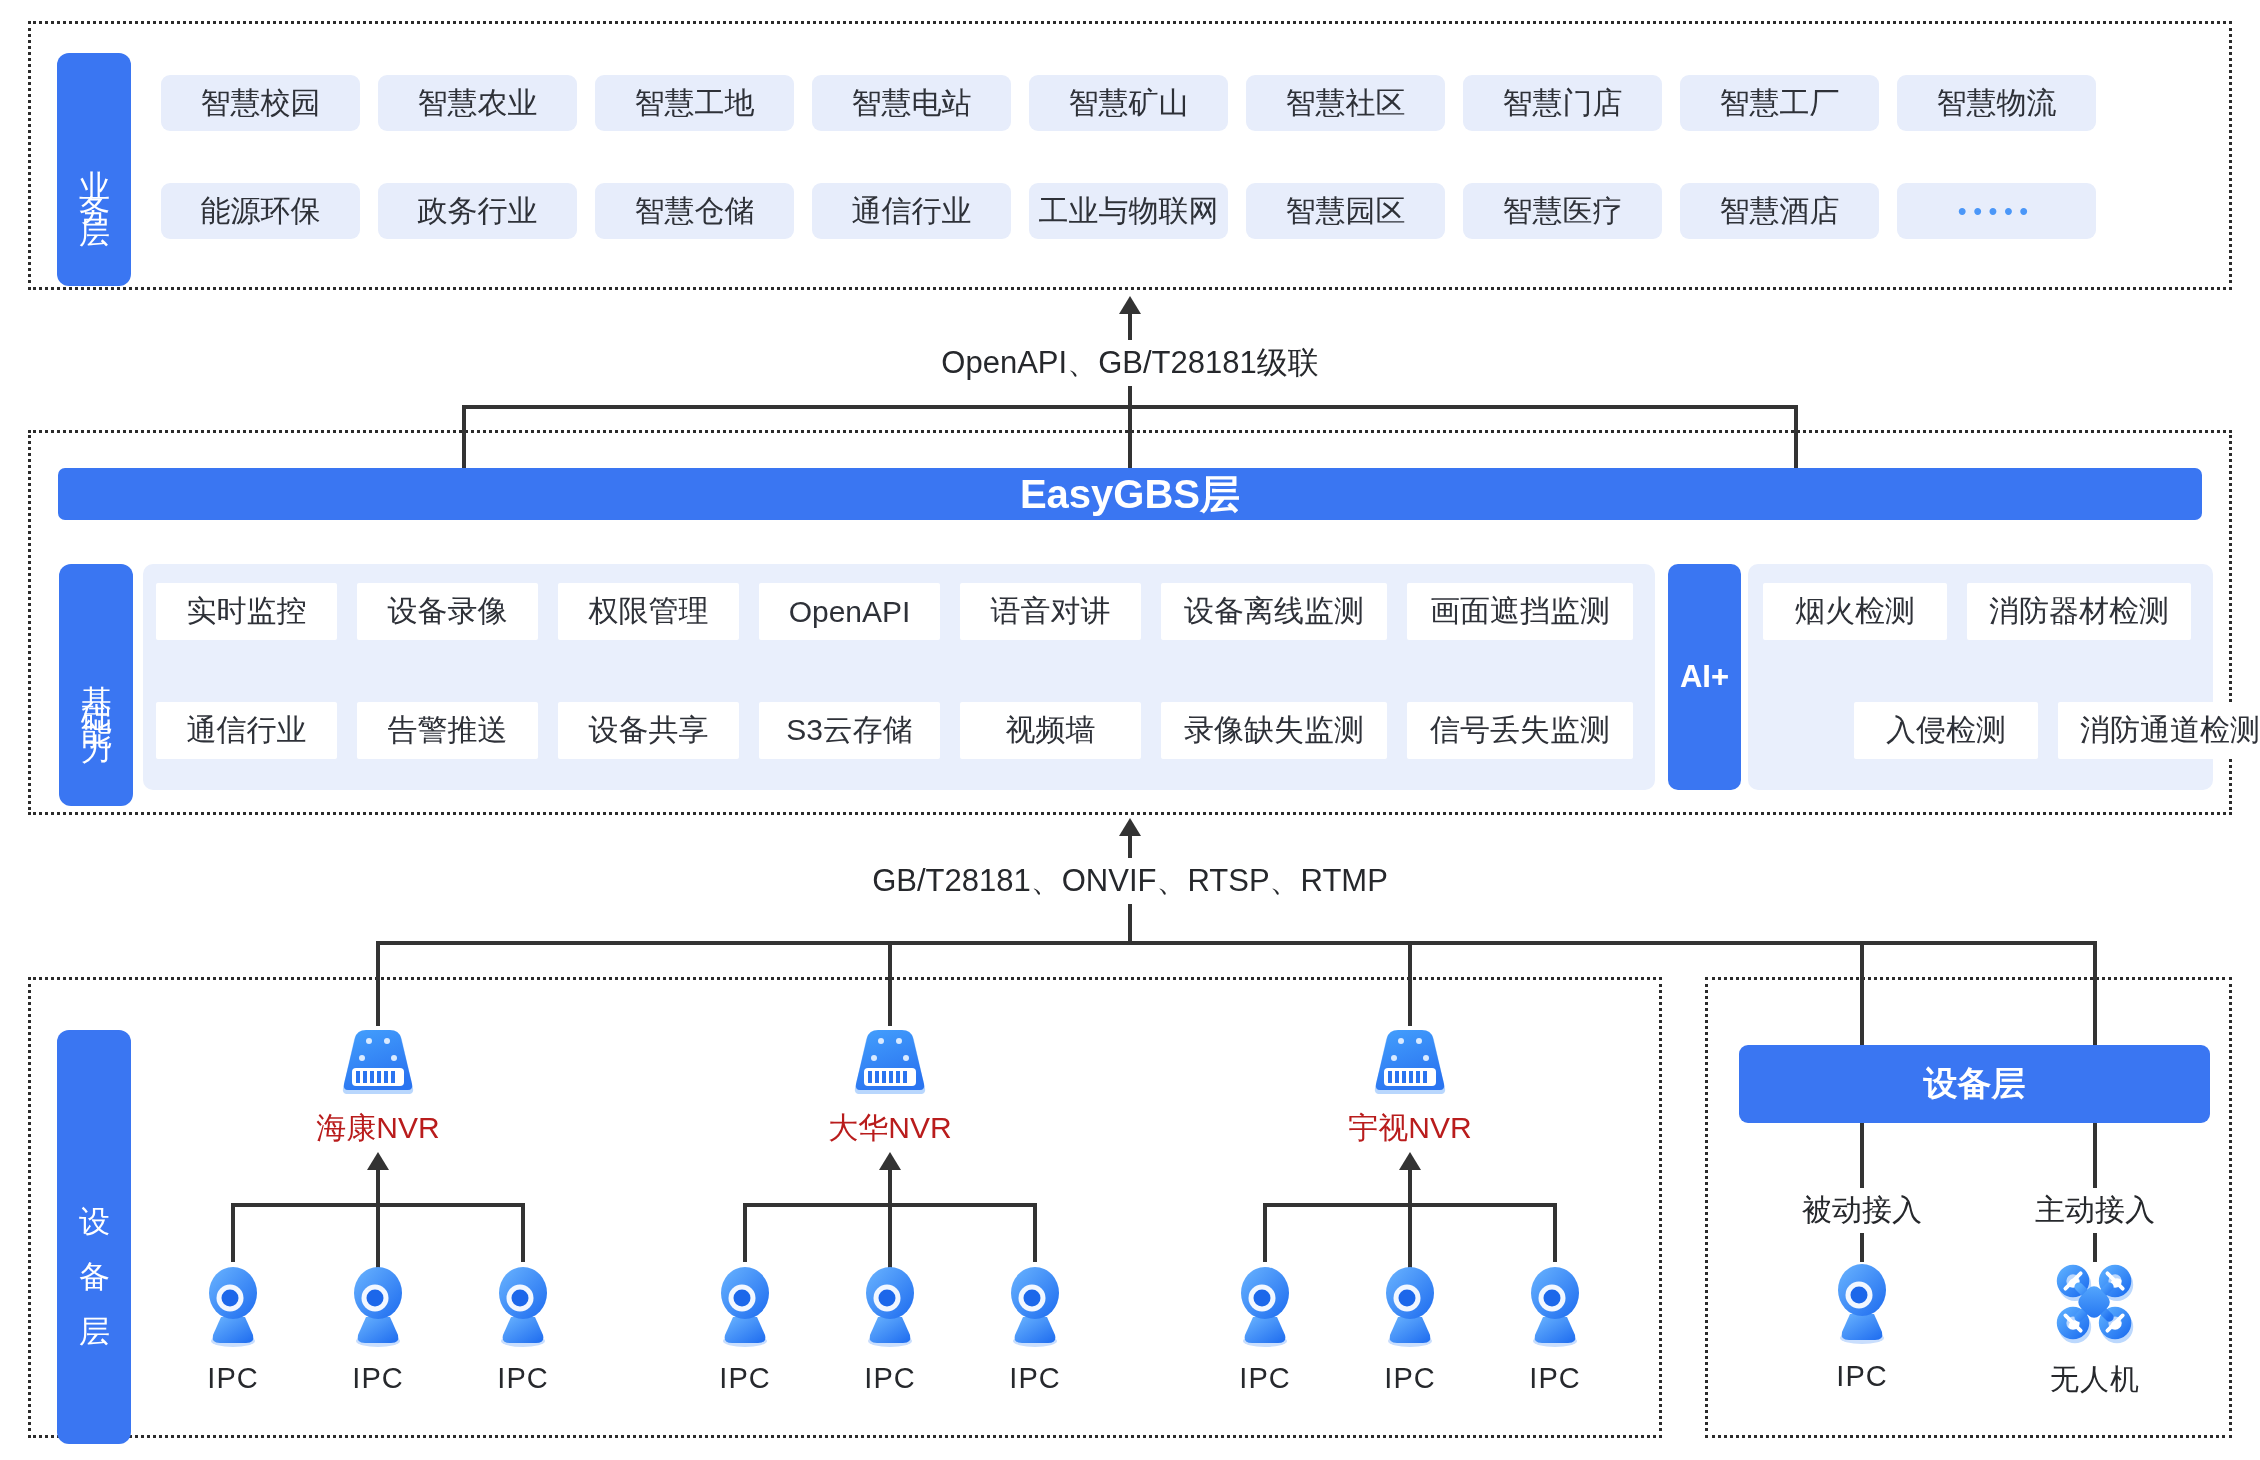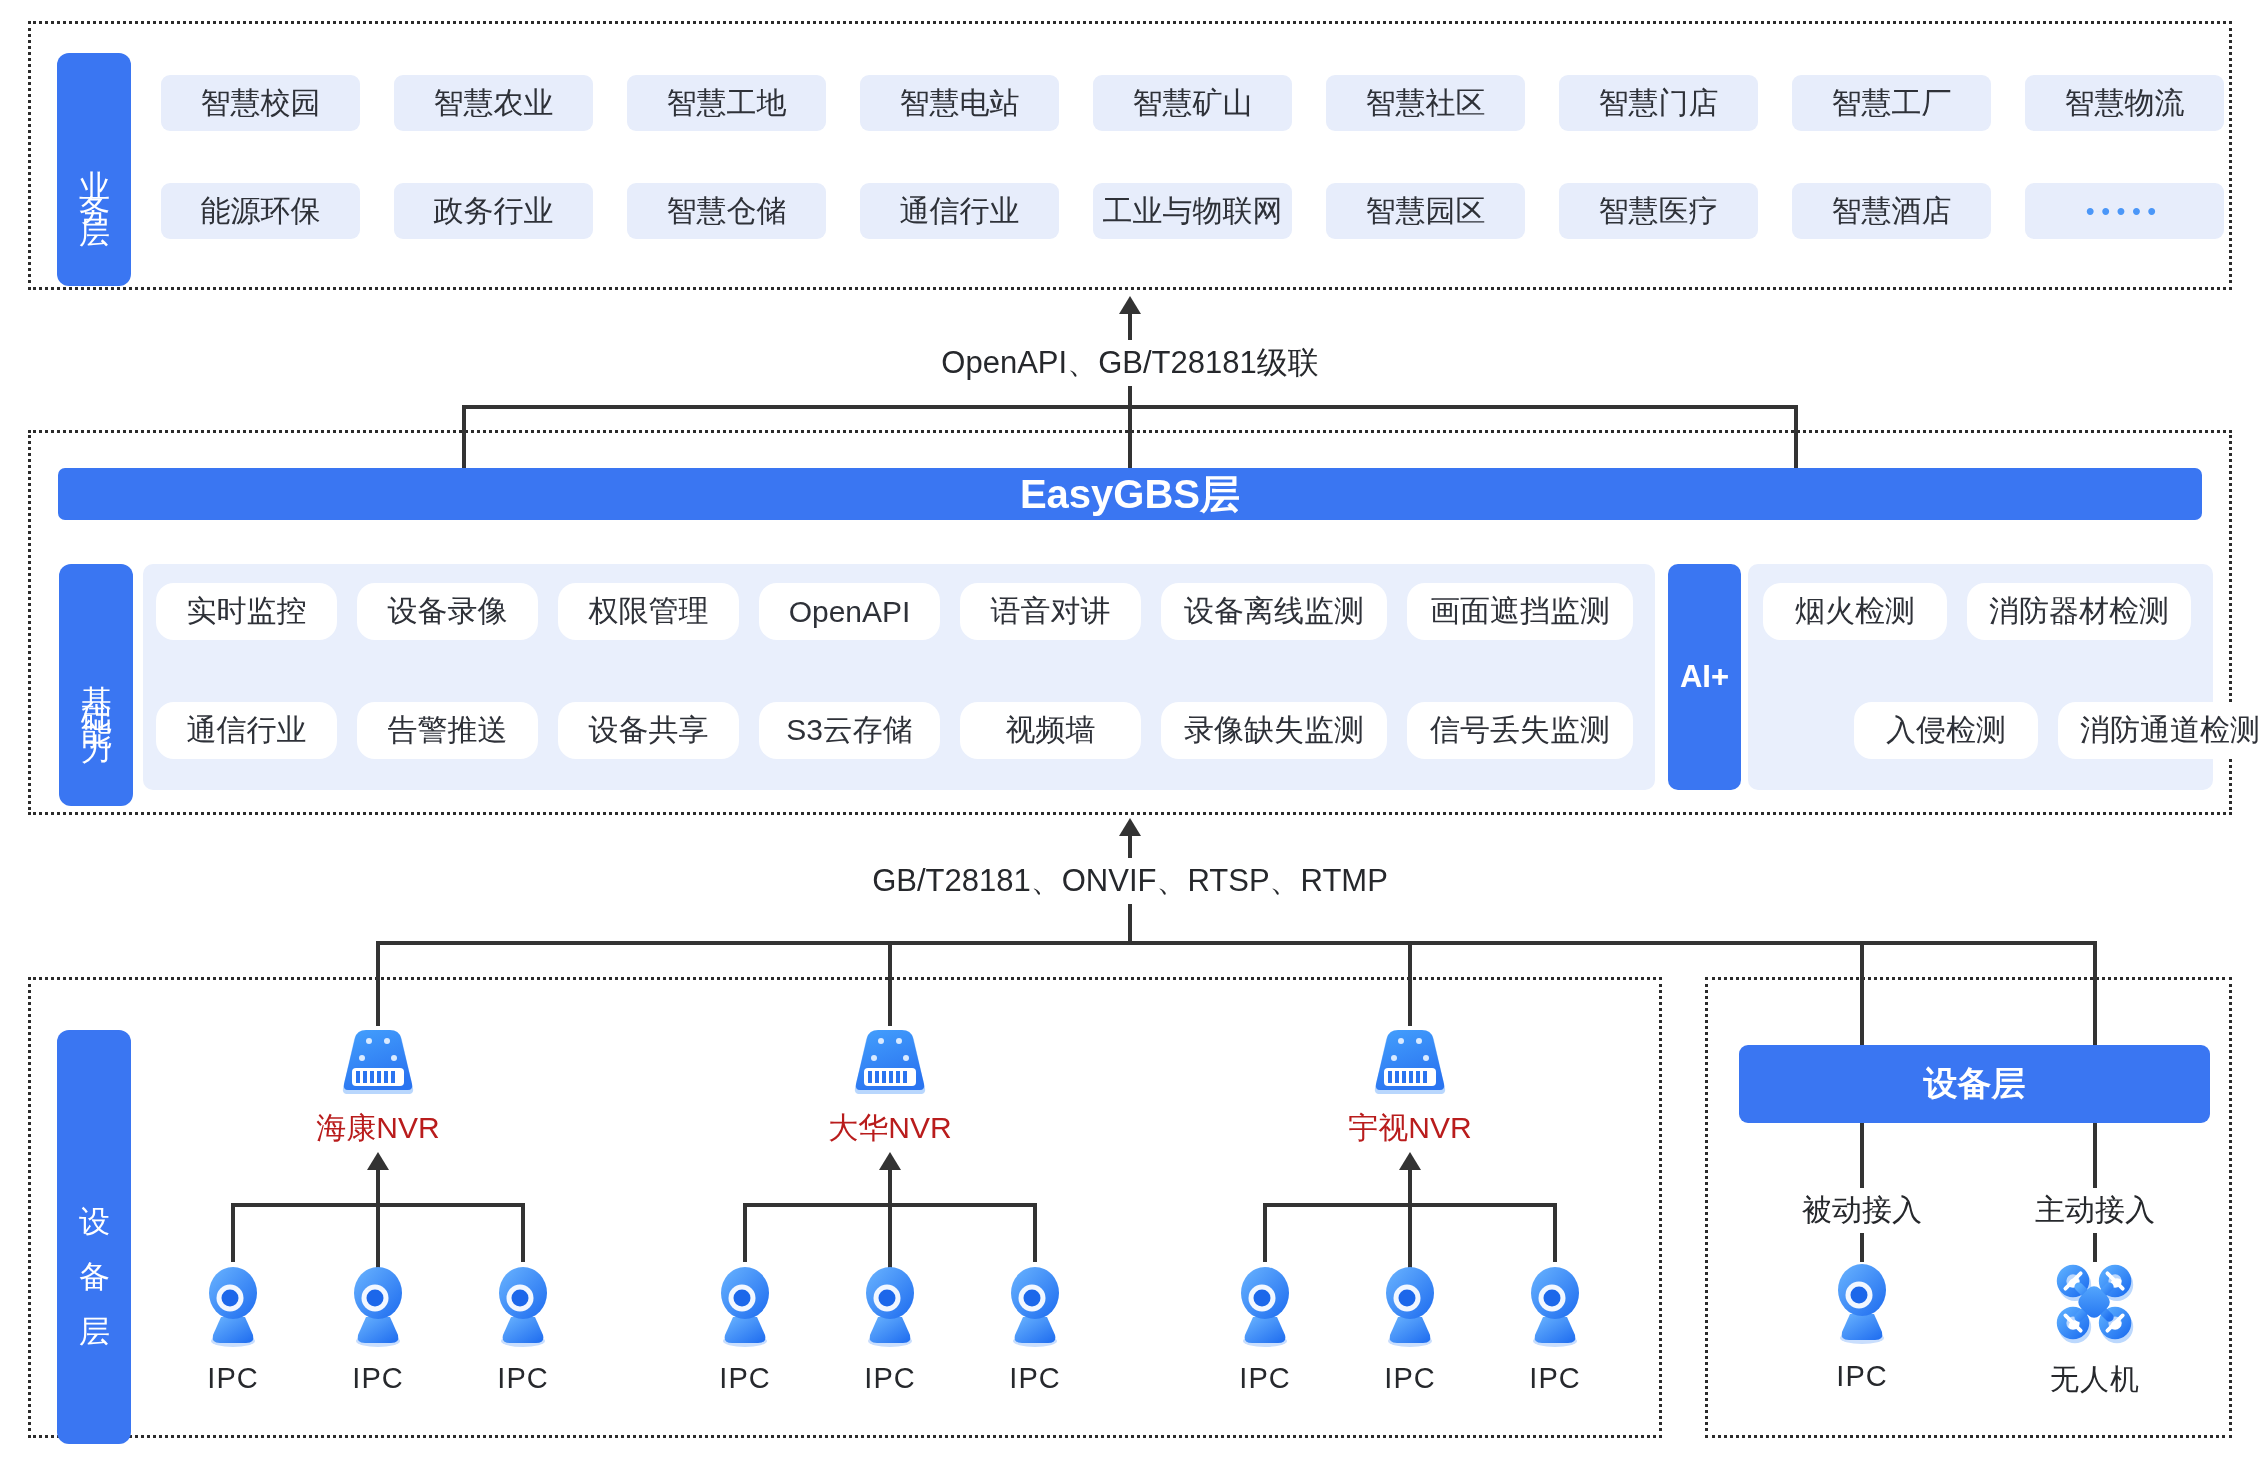--- a/index.html
+++ b/index.html
@@ -11,27 +11,27 @@
   .vlab{position:absolute;background:#3a76f2;color:#fff;border-radius:12px;
         writing-mode:vertical-rl;text-orientation:upright;
         display:flex;align-items:center;justify-content:center;
         font-size:31px;font-weight:500;}
   .ls-a{letter-spacing:24px;padding-top:24px;}
   .ls-b{letter-spacing:16px;padding-top:16px;}
   .ls-c{letter-spacing:56px;padding-top:56px;}
   .banner{position:absolute;background:#3a76f2;color:#fff;border-radius:7px;
           display:flex;align-items:center;justify-content:center;font-weight:bold;}
   
-  .chiprow{position:absolute;display:flex;gap:34px;align-items:flex-end;}
+  .chiprow{position:absolute;display:flex;gap:18px;align-items:flex-end;}
   .chip{width:199px;height:56px;background:#e7edfb;border-radius:9px;flex:0 0 auto;
         display:flex;align-items:center;justify-content:center;font-size:30px;color:#2e3138;}
   .chip.dots{color:#4b97f8;font-size:24px;letter-spacing:7px;font-weight:bold;}
   .panel{position:absolute;background:#e9effc;border-radius:10px;}
   .wrow{position:absolute;display:flex;gap:20px;}
-  .wchip{width:181px;height:57px;background:#ffffff;border-radius:18px;flex:0 0 auto;
+  .wchip{width:181px;height:57px;background:#ffffff;border-radius:2px;flex:0 0 auto;
          display:flex;align-items:center;justify-content:center;font-size:30px;color:#2e3138;}
   .wchip.wide{width:226px;}
   .airow{position:absolute;display:flex;gap:20px;}
   .airow .wchip.a4{width:184px;}
   .airow .wchip.a6{width:224px;}
   
   .vline{position:absolute;width:4px;background:#333;}
   .hline{position:absolute;height:4px;background:#333;}
   .tip-up{position:absolute;width:0;height:0;border-left:11px solid transparent;
           border-right:11px solid transparent;border-bottom:18px solid #333;}

